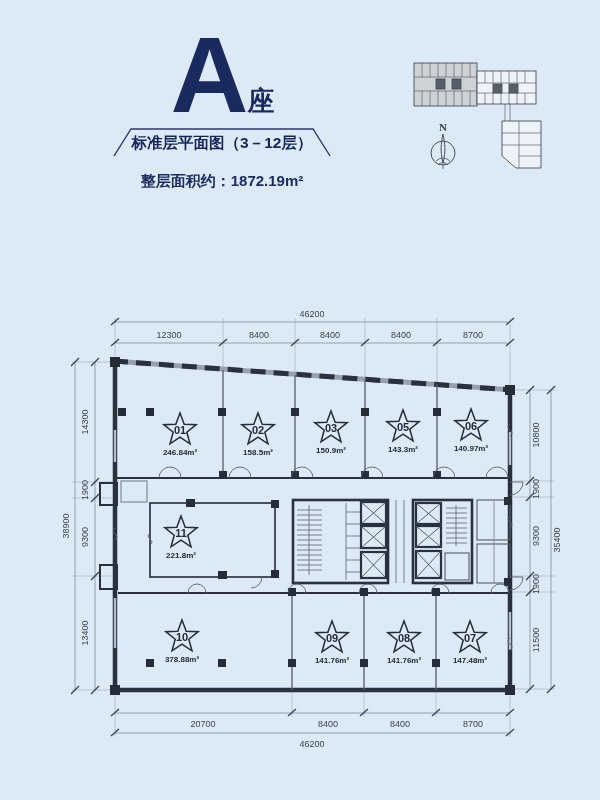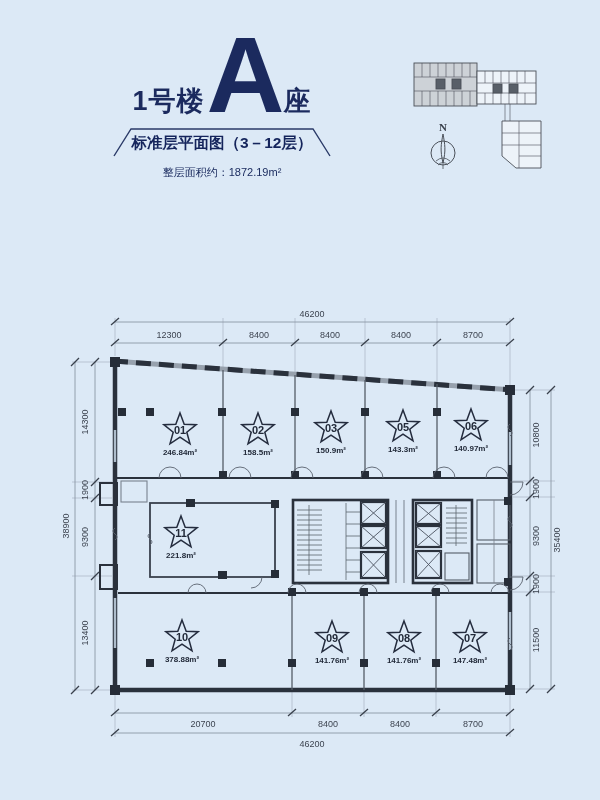--- a/index.html
+++ b/index.html
@@ -8,42 +8,41 @@
     background:#dce9f6;
     font-family:"Liberation Sans",sans-serif;
   }
   .header{position:absolute;left:92px;top:12px;width:260px;text-align:center;color:#1b2a5e;z-index:2}
   .title-row{display:flex;justify-content:center;align-items:flex-end;height:108px}
   .t-small{font-size:27px;font-weight:700;line-height:1;padding-bottom:5px;letter-spacing:1px}
   .t-big{font-size:108px;font-weight:700;line-height:.82;letter-spacing:-3px;margin:0 2px}
   .banner{display:block;margin:2px auto 0}
   .banner text{font-size:15.5px;font-weight:700;fill:#15255c}
   .banner polyline{fill:none;stroke:#2a3a68;stroke-width:1.4}
-  .area-line{font-size:11px;font-weight:400;color:#1c2d60;margin-top:5px}
+  .area-line{font-size:15px;font-weight:700;color:#1c2d60;margin-top:12px}
   svg.plan{position:absolute;left:0;top:0;z-index:1}
   .dimtxt{font-size:9px;fill:#3d4450}
   .guide{stroke:#a9b5c3;stroke-width:.7;fill:none}
   .dimline{stroke:#8b97a5;stroke-width:.9;fill:none}
   .tick{stroke:#39404c;stroke-width:1.3;fill:none}
   .wall{stroke:#2a313c;fill:none}
   .thin{stroke:#555d68;fill:none}
   .lite{stroke:#79828e;fill:none}
   .col{fill:#262d38}
   .star path{fill:none;stroke:#242c3e;stroke-width:1.5}
   .star .num{font-size:11px;font-weight:700;fill:#222a39;text-anchor:middle}
   .star .area{font-size:8px;font-weight:700;fill:#222a39;text-anchor:middle}
   .key rect,.key polygon{stroke:#4a4f57;stroke-width:.9}
   .key line,.key path{stroke:#4a4f57;stroke-width:.6;fill:none}
 </style>
 </head>
 <body>
 
 <div class="header">
   <div class="title-row">
-    <span class="t-small">1号楼</span>
     <span class="t-big">A</span>
     <span class="t-small">座</span>
   </div>
   <svg class="banner" width="236" height="38">
     <polyline points="10,34 27,7 209,7 226,34"></polyline>
     <text x="118" y="26" text-anchor="middle">标准层平面图（3－12层）</text>
   </svg>
   <div class="area-line">整层面积约：1872.19m²</div>
 </div>
 

